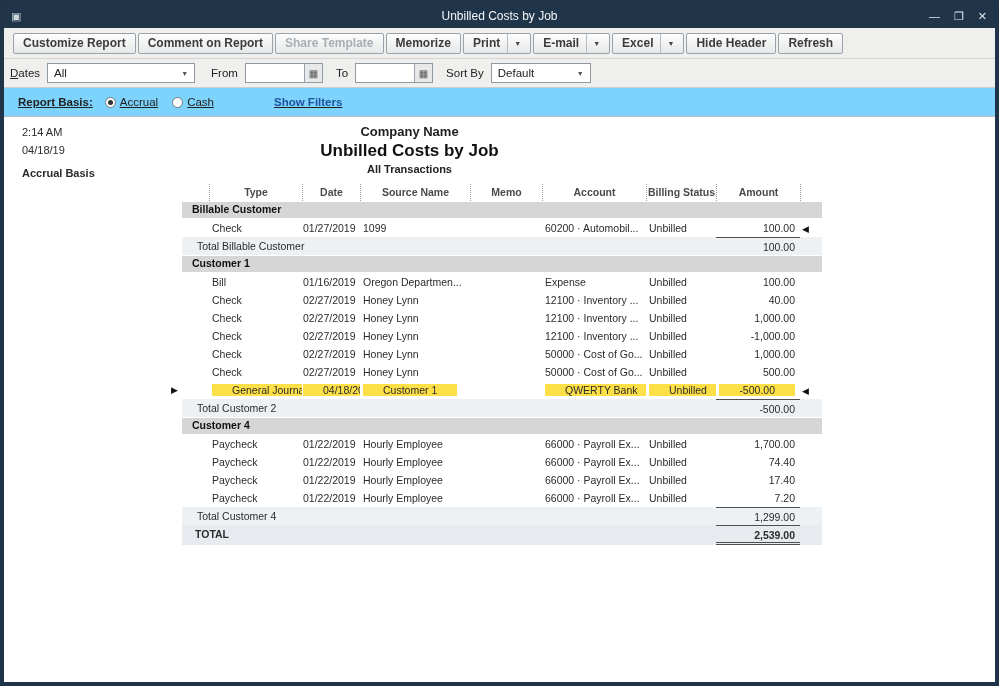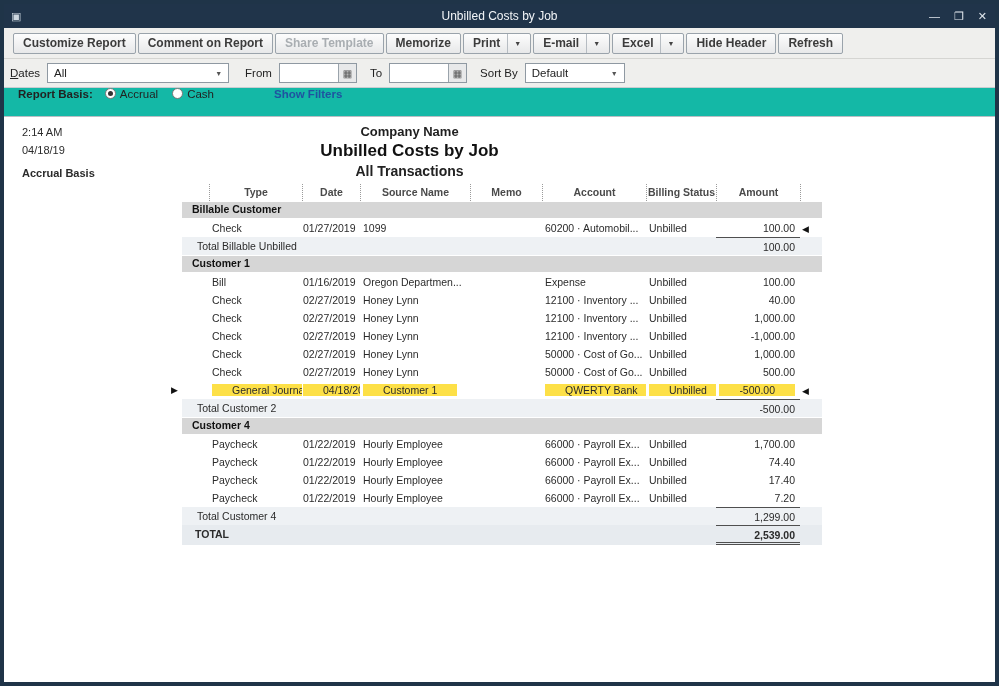--- a/index.html
+++ b/index.html
@@ -51,56 +51,56 @@
     font-size: 11.5px; color: #222;
   }
   .mn { text-decoration: underline; }
   .flabel { margin-right: 7px; white-space: nowrap; }
   .select {
     display: inline-flex; align-items: center; justify-content: space-between;
     height: 20px; border: 1px solid #8f99a2; background: #fff;
     padding: 0 6px; font-size: 11.5px; color: #222; cursor: pointer;
   }
   .select .arr { font-size: 7px; color: #555; margin-left: 8px; }
-  .sel-dates { width: 182px; margin-right: 16px; }
+  .sel-dates { width: 148px; margin-right: 16px; }
   .sel-sort  { width: 100px; }
   .datefield { display: inline-flex; height: 20px; border: 1px solid #8f99a2; background: #fff; width: 78px; }
   .datefield .box { flex: 1; cursor: text; }
   .datefield .cal {
     width: 18px; background: #e8e9ea; border-left: 1px solid #9aa3ab;
     display: flex; align-items: center; justify-content: center;
     font-size: 10px; color: #555; cursor: pointer;
   }
   .gap-md { margin-right: 13px; }
 
   
   .basisbar {
-    height: 29px; background: #14b8a6; border-bottom: 1px solid #b9bec4;
-    display: flex; align-items: flex-start; padding-left: 14px; flex: 0 0 auto;
-    font-size: 11.5px; color: #222;
+    height: 29px; background: #7dd3fc; border-bottom: 1px solid #b9bec4;
+    display: flex; align-items: center; padding-left: 14px; flex: 0 0 auto;
+    font-size: 11.5px; color: #222; text-decoration: underline;
   }
   .basis-label { font-weight: bold; margin-right: 12px; }
   .radio {
     width: 11px; height: 11px; border-radius: 50%; border: 1px solid #777;
     background: #fff; display: inline-block; position: relative;
     margin-right: 4px; vertical-align: -2px; cursor: pointer;
   }
   .radio.sel::after { content: ""; position: absolute; inset: 2px; border-radius: 50%; background: #333; }
   .radio-label { margin-right: 14px; }
   .show-filters { color: #1f53a0; font-weight: bold; margin-left: 46px; cursor: pointer; }
 
   
   .report { flex: 1 1 auto; background: #fff; position: relative; font-size: 11px; color: #2b2b2b; overflow: hidden; }
   .rpt-time  { position: absolute; left: 18px; top: 9px;  }
   .rpt-date  { position: absolute; left: 18px; top: 27px; }
   .rpt-basis { position: absolute; left: 18px; top: 50px; font-weight: bold; }
   .rpt-center { position: absolute; left: 0; right: 180px; top: 7px; text-align: center; }
   .rpt-company  { font-size: 13px; font-weight: bold; color: #1e1e1e; }
   .rpt-title    { font-size: 17px; font-weight: bold; color: #111; margin-top: 2px; }
-  .rpt-subtitle { font-size: 14px; font-weight: bold; color: #222; margin-top: 2px; }
+  .rpt-subtitle { font-size: 11px; font-weight: bold; color: #222; margin-top: 2px; }
 
   
   .rtable { position: absolute; left: 178px; top: 67px; width: 640px; font-size: 10.5px; }
   .thead, .trow {
     display: grid;
     grid-template-columns: 27px 93px 58px 110px 72px 104px 70px 84px 22px;
   }
   .thead { height: 17px; line-height: 16px; font-weight: bold; color: #4a4a4a; margin-bottom: 1px; }
   .thc { text-align: center; border-left: 1px dotted #9b9b9b; overflow: hidden; white-space: nowrap; padding: 0 1px; }
   .thc.ind { border-left: none; }
@@ -238,21 +238,21 @@
             <div class="cell type"><span>Check</span></div>
             <div class="cell date"><span>01/27/2019</span></div>
             <div class="cell source"><span>1099</span></div>
             <div class="cell memo"><span></span></div>
             <div class="cell account"><span>60200 · Automobil...</span></div>
             <div class="cell status"><span>Unbilled</span></div>
             <div class="cell amount"><span>100.00</span></div>
             <div class="cell gutter"><span class="drill">◀</span></div>
           </div>
           <div class="trow total">
-            <div class="cell tlabel" style="grid-column: 1 / span 4;">Total Billable Unbilled</div>
+            <div class="cell tlabel" style="grid-column: 1 / span 4;">Total Billable Customer</div>
             <div class="cell"></div>
             <div class="cell"></div>
             <div class="cell"></div>
             <div class="cell amount tline">100.00</div>
             <div class="cell gutter"></div>
           </div>
           <div class="trow group">
             <div class="gcell"><span>Customer 1</span></div>
           </div>
           <div class="trow data">

